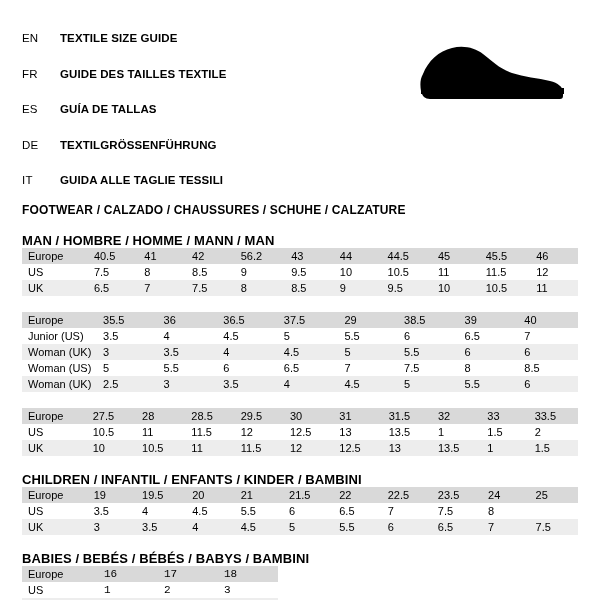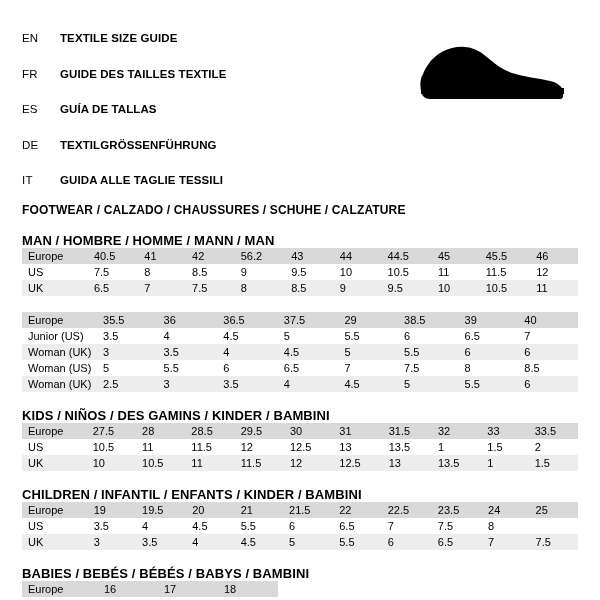--- a/index.html
+++ b/index.html
@@ -91,21 +91,21 @@
   }
   tr.alt-row td {
     background: #ededed;
     margin-left: 27px;
   }
   .col-label { width: 70px; }
   .col-val { width: 54px; }
   .col-val-wide { width: 60px; }
 
   
-  table.babies td.col-val { width: 54px; }
+  table.babies td.col-val { width: 54px; font-family: Liberation Mono, monospace; }
 </style>
 </head>
 <body>
 
 <div class="page">
 
   <div class="header">
     <div class="lang-block">
       <div class="lang-row">
         <span class="lang-code">EN</span>
@@ -242,21 +242,20 @@
         <td class="col-val-wide">4.5</td>
         <td class="col-val-wide">5</td>
         <td class="col-val-wide">5.5</td>
         <td class="col-val-wide">6</td>
       </tr>
     </tbody>
       </table>
   </div>
 
   <div class="section">
-    <div class="section-title">KIDS / NIÑOS / DES GAMINS / KINDER / BAMBINI</div>
     <table class="size-table">
       <tbody>
           <tr class="header-row">
         <td class="col-label">Europe</td>
         <td class="col-val">27.5</td>
         <td class="col-val">28</td>
         <td class="col-val">28.5</td>
         <td class="col-val">29.5</td>
         <td class="col-val">30</td>
         <td class="col-val">31</td>

